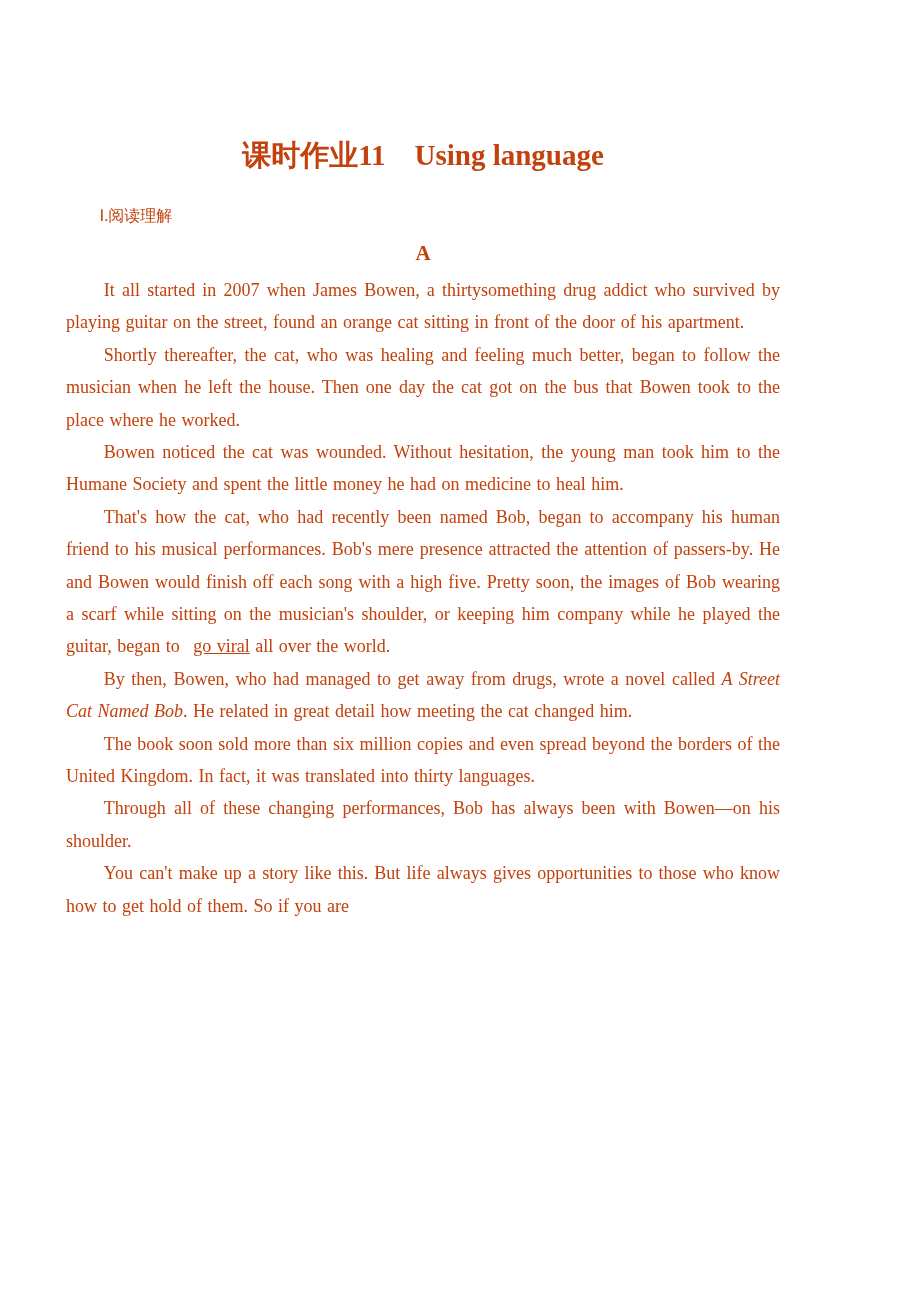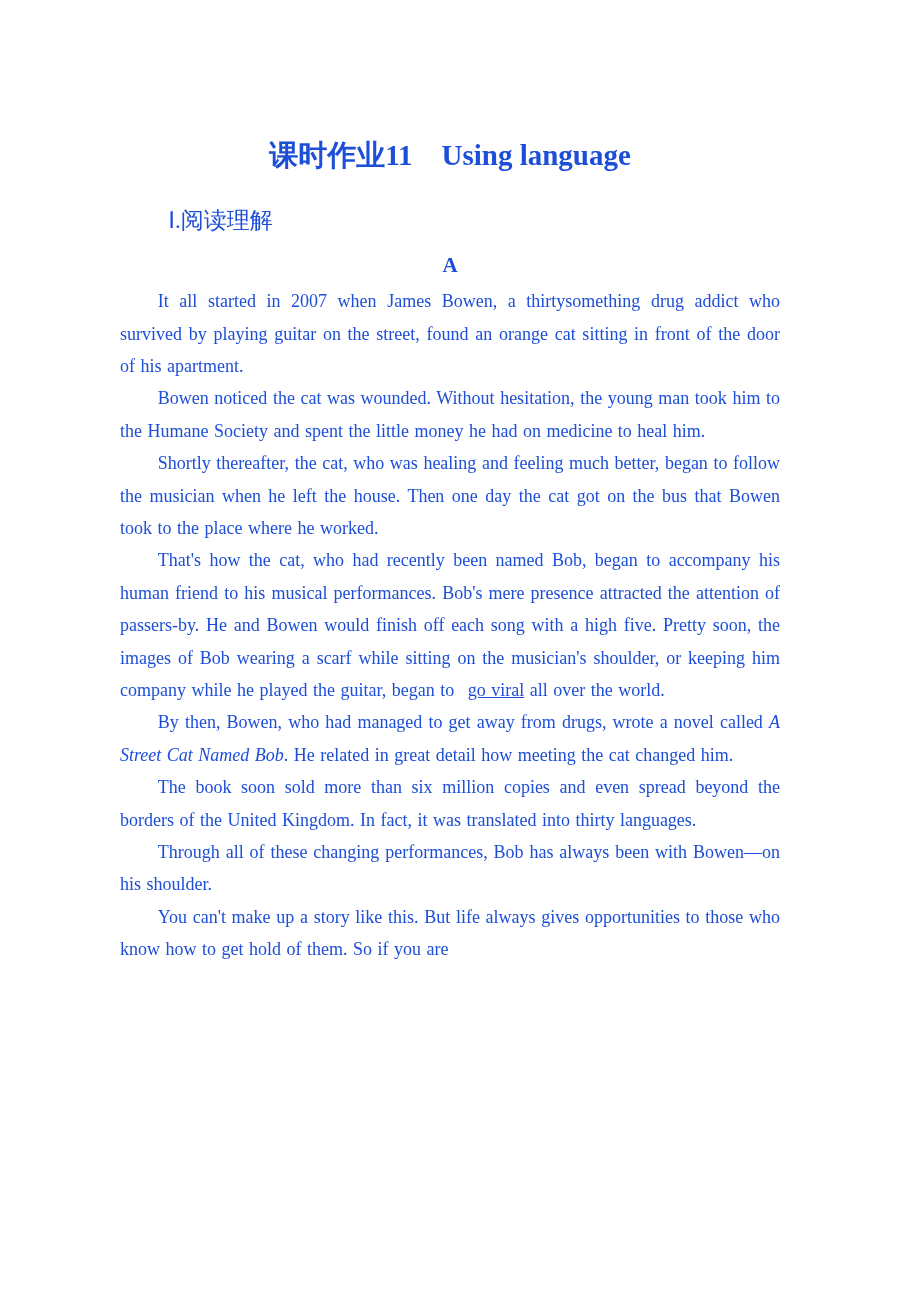--- a/index.html
+++ b/index.html
@@ -6,35 +6,35 @@
   html, body {
     margin: 0;
     padding: 0;
     background: #ffffff;
   }
   .page {
     position: relative;
     width: 920px;
     height: 1302px;
     background: #ffffff;
-    padding: 138px 140px 0 120px;
+    padding: 138px 140px 0 66px;
     font-family: "Liberation Serif", serif;
-    color: #1d4ed8;
+    color: #c2410c;
     overflow: hidden;
   }
   .doc-title {
     text-align: center;
     font-weight: bold;
     font-size: 29px;
     line-height: 1.2;
     margin: 0 0 30px 0;
     font-family: "Liberation Serif", "DejaVu Serif", serif;
   }
   .section-label {
-    font-size: 23px;
+    font-size: 16px;
     margin: 0 0 10px 0;
     text-indent: 2.1em;
     line-height: 1.6;
   }
   .passage-label {
     text-align: center;
     font-weight: bold;
     font-size: 21px;
     margin: 2px 0 4px 0;
     line-height: 1.5;
@@ -55,21 +55,21 @@
 
 <div class="page">
   <h1 class="doc-title">课时作业11　Using language</h1>
 
   <div class="section-label">Ⅰ.阅读理解</div>
 
   <div class="passage-label">A</div>
 
   <div class="passage-body">
       <p class="para"><span>It all started in 2007 when James Bowen, a thirtysomething drug addict who survived by playing guitar on the street, found an orange cat sitting in front of the door of his apartment.</span></p>
+      <p class="para"><span>Shortly thereafter, the cat, who was healing and feeling much better, began to follow the musician when he left the house. Then one day the cat got on the bus that Bowen took to the place where he worked.</span></p>
       <p class="para"><span>Bowen noticed the cat was wounded. Without hesitation, the young man took him to the Humane Society and spent the little money he had on medicine to heal him.</span></p>
-      <p class="para"><span>Shortly thereafter, the cat, who was healing and feeling much better, began to follow the musician when he left the house. Then one day the cat got on the bus that Bowen took to the place where he worked.</span></p>
       <p class="para"><span>That's how the cat, who had recently been named Bob, began to accompany his human friend to his musical performances. Bob's mere presence attracted the attention of passers-by. He and Bowen would finish off each song with a high five. Pretty soon, the images of Bob wearing a scarf while sitting on the musician's shoulder, or keeping him company while he played the guitar, began to </span><span class="un">go viral</span><span> all over the world.</span></p>
       <p class="para"><span>By then, Bowen, who had managed to get away from drugs, wrote a novel called </span><span class="it">A Street Cat Named Bob</span><span>. He related in great detail how meeting the cat changed him.</span></p>
       <p class="para"><span>The book soon sold more than six million copies and even spread beyond the borders of the United Kingdom. In fact, it was translated into thirty languages.</span></p>
       <p class="para"><span>Through all of these changing performances, Bob has always been with Bowen—on his shoulder.</span></p>
       <p class="para"><span>You can't make up a story like this. But life always gives opportunities to those who know how to get hold of them. So if you are</span></p>
     </div>
 </div>
 
 </body></html>

